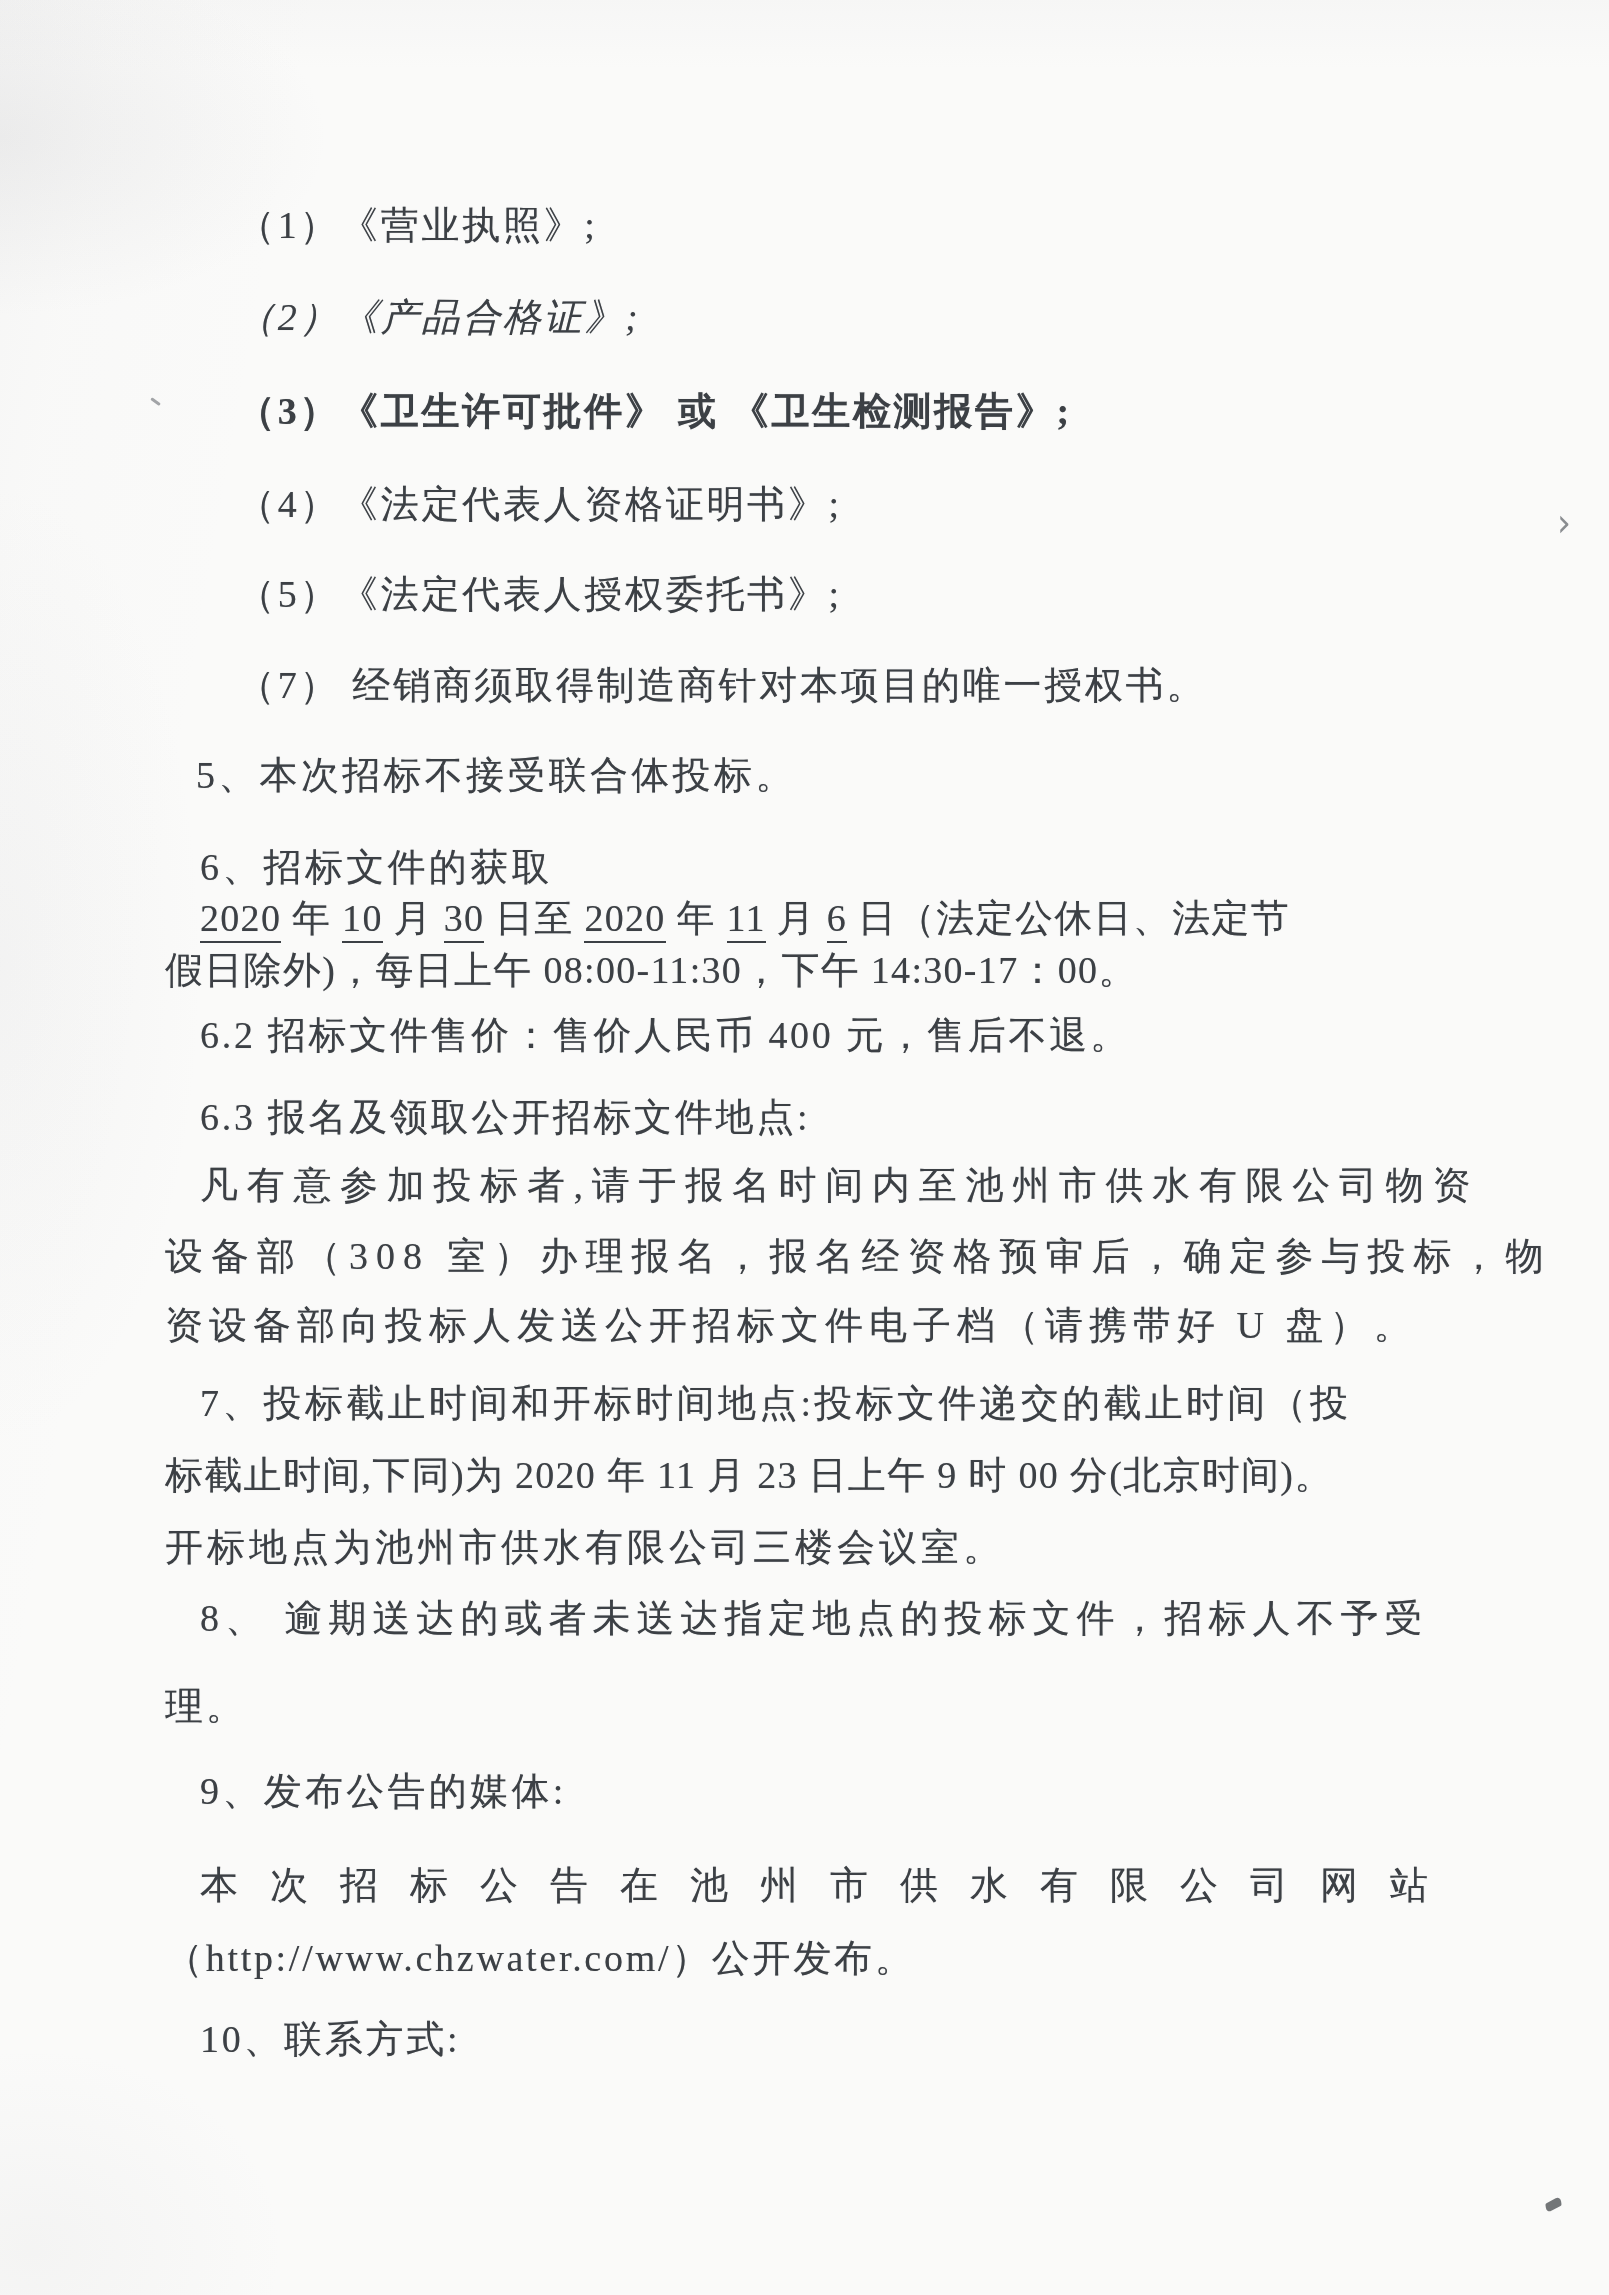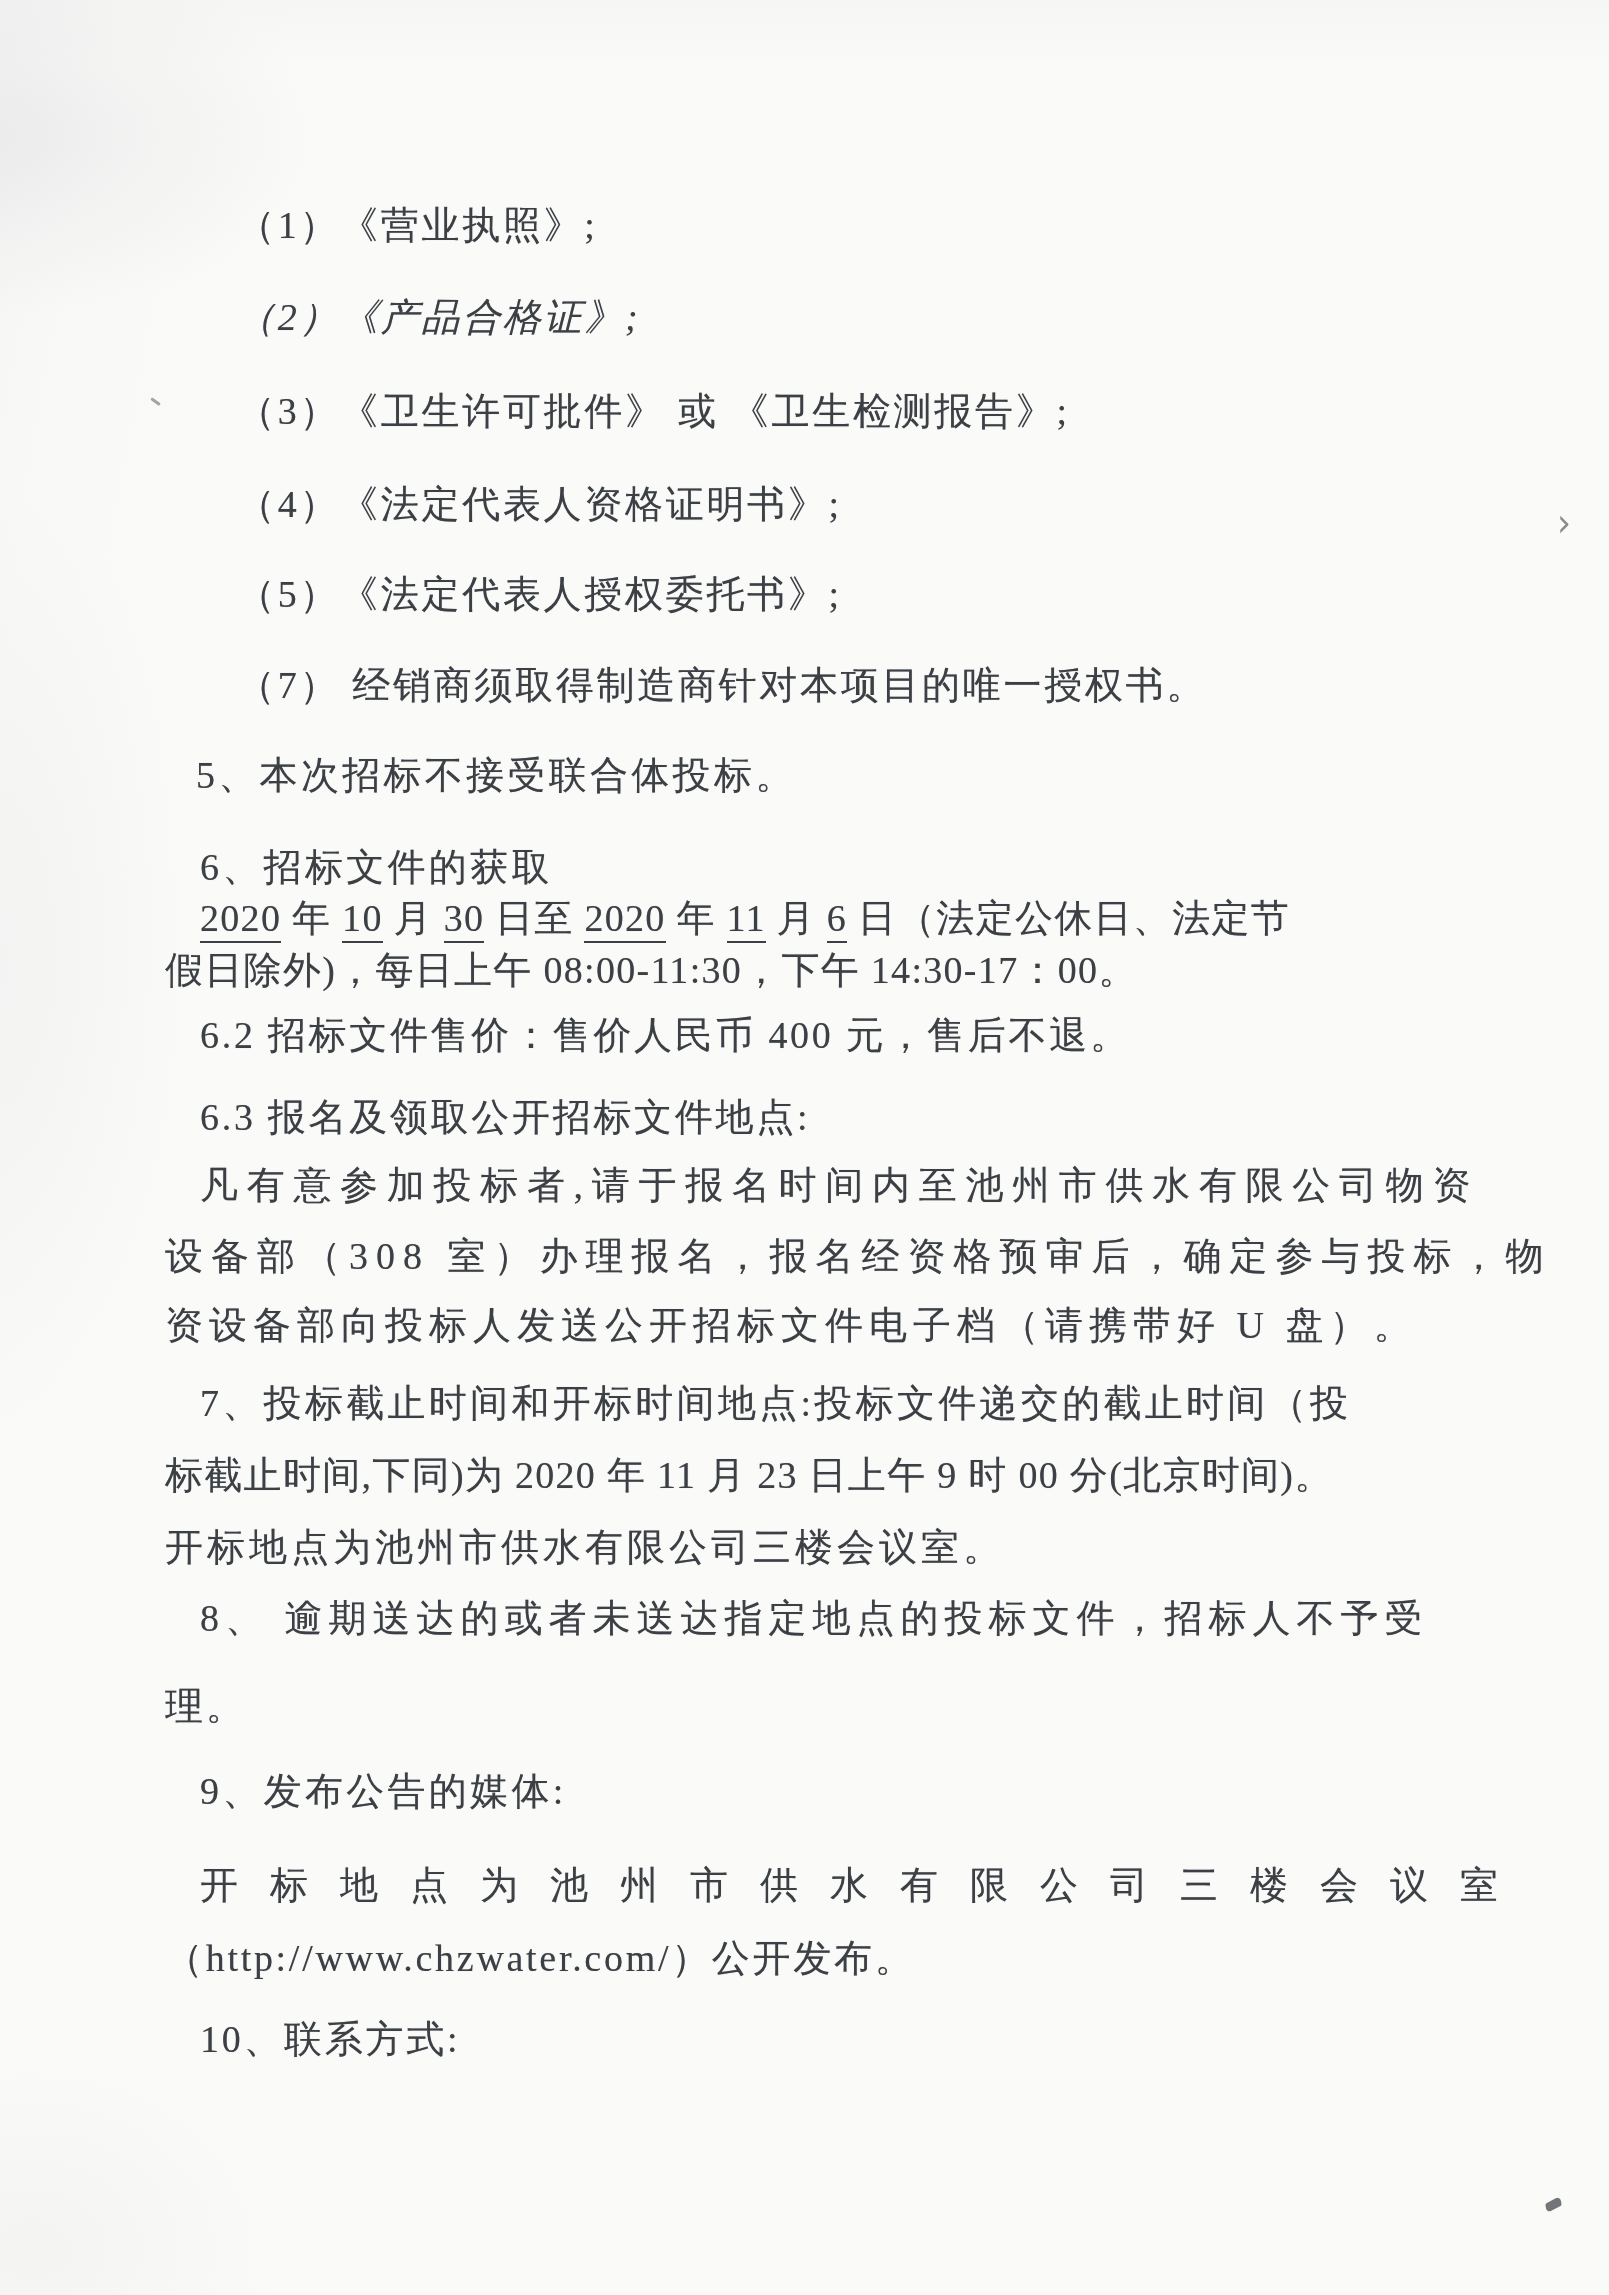--- a/index.html
+++ b/index.html
@@ -76,21 +76,21 @@
     opacity: 0.7;
   }
 </style>
 </head>
 <body>
 
 <div class="page">
 
   <p class="ln" style="top:204px;  left:237px;">（1）《营业执照》;</p>
   <p class="ln" style="top:296px;  left:237px;font-style:italic;">（2）《产品合格证》;</p>
-  <p class="ln" style="top:390px;  left:237px;">（3）《卫生许可批件》 或 《卫生检测报告》;</p>
+  <p class="ln" style="top:390px;  left:237px;font-weight:bold;">（3）《卫生许可批件》 或 《卫生检测报告》;</p>
   <p class="ln" style="top:483px;  left:237px;">（4）《法定代表人资格证明书》;</p>
   <p class="ln" style="top:573px;  left:237px;">（5）《法定代表人授权委托书》;</p>
   <p class="ln" style="top:664px;  left:237px;">（7） 经销商须取得制造商针对本项目的唯一授权书。</p>
 
   <p class="ln ls5" style="top:754px; left:196px;">5、本次招标不接受联合体投标。</p>
 
   <p class="ln ls5" style="top:846px; left:200px;">6、招标文件的获取</p>
 
   <p class="ln ls2" style="top:897px; left:200px;">
     <span class="u">2020</span><span> 年 </span><span class="u">10</span><span> 月 </span><span class="u">30</span><span> 日至 </span><span class="u">2020</span><span> 年 </span><span class="u">11</span><span> 月 </span><span class="u">6</span><span> 日（法定公休日、法定节</span>
@@ -106,21 +106,21 @@
   <p class="ln ls9" style="top:1304px; left:165px;">资设备部向投标人发送公开招标文件电子档（请携带好 U 盘）。</p>
 
   <p class="ln ls5" style="top:1382px; left:200px;">7、投标截止时间和开标时间地点:投标文件递交的截止时间（投</p>
   <p class="ln ls2" style="top:1454px; left:165px;">标截止时间,下同)为 2020 年 11 月 23 日上午 9 时 00 分(北京时间)。</p>
   <p class="ln ls6" style="top:1526px; left:165px;">开标地点为池州市供水有限公司三楼会议室。</p>
 
   <p class="ln ls9" style="top:1597px; left:200px;">8、 逾期送达的或者未送达指定地点的投标文件，招标人不予受</p>
   <p class="ln" style="top:1685px; left:165px;">理。</p>
 
   <p class="ln ls5" style="top:1770px; left:200px;">9、发布公告的媒体:</p>
-  <p class="ln ls48" style="top:1864px; left:200px;">开标地点为池州市供水有限公司三楼会议室</p>
+  <p class="ln ls48" style="top:1864px; left:200px;">本次招标公告在池州市供水有限公司网站</p>
   <p class="ln" style="top:1937px; left:165px;">（http://www.chzwater.com/）公开发布。</p>
 
   <p class="ln" style="top:2018px; left:200px;">10、联系方式:</p>
 
   <span class="mark-chevron">›</span>
   <span class="mark-speck"></span>
   <span class="mark-dash"></span>
 
 </div>
 

